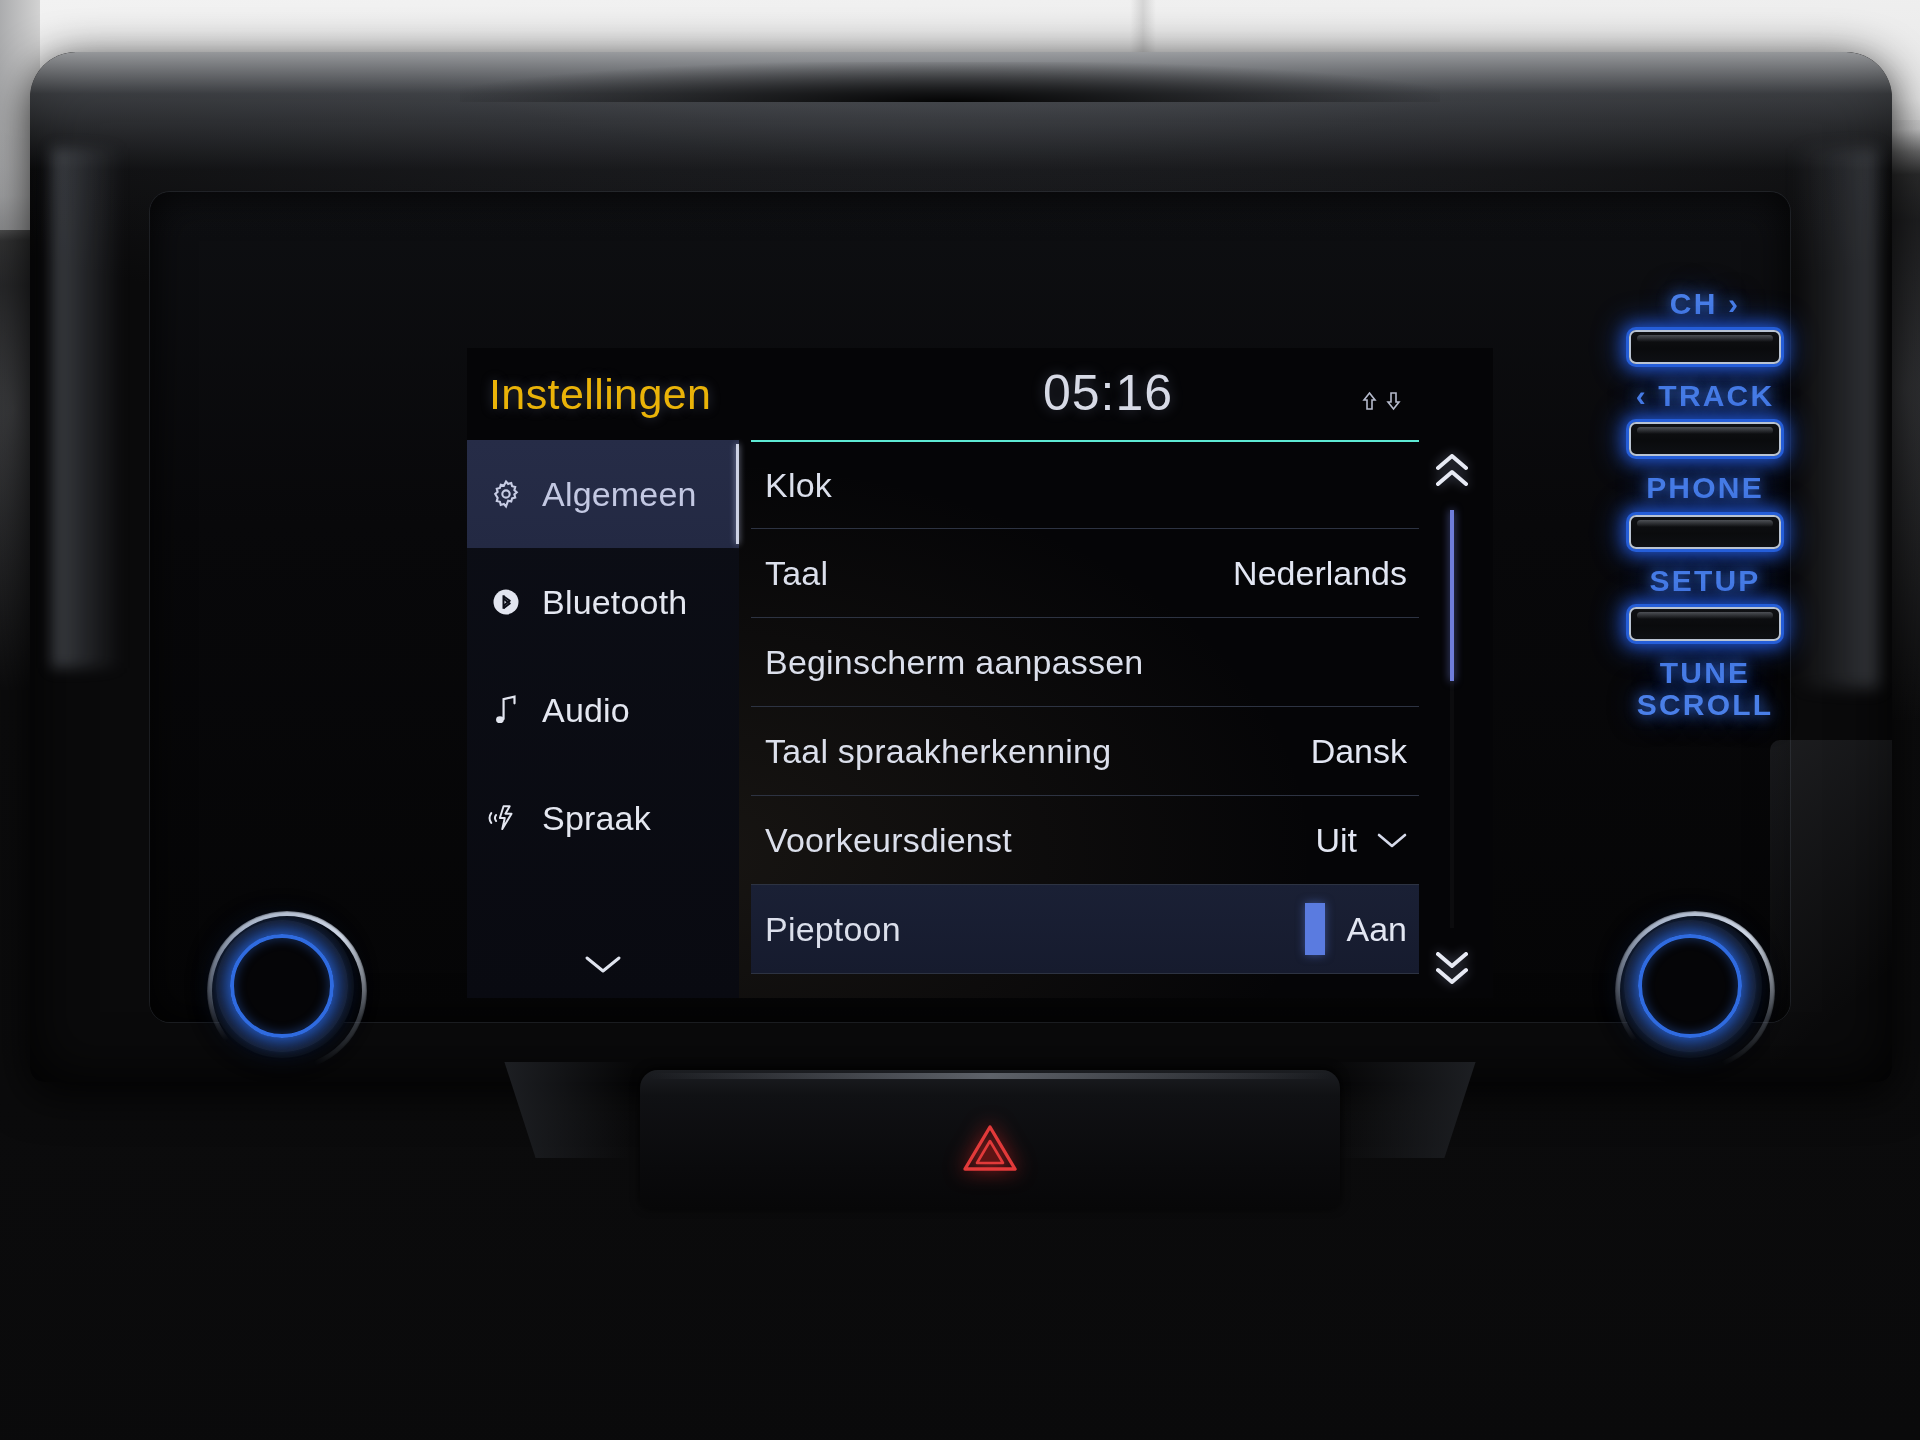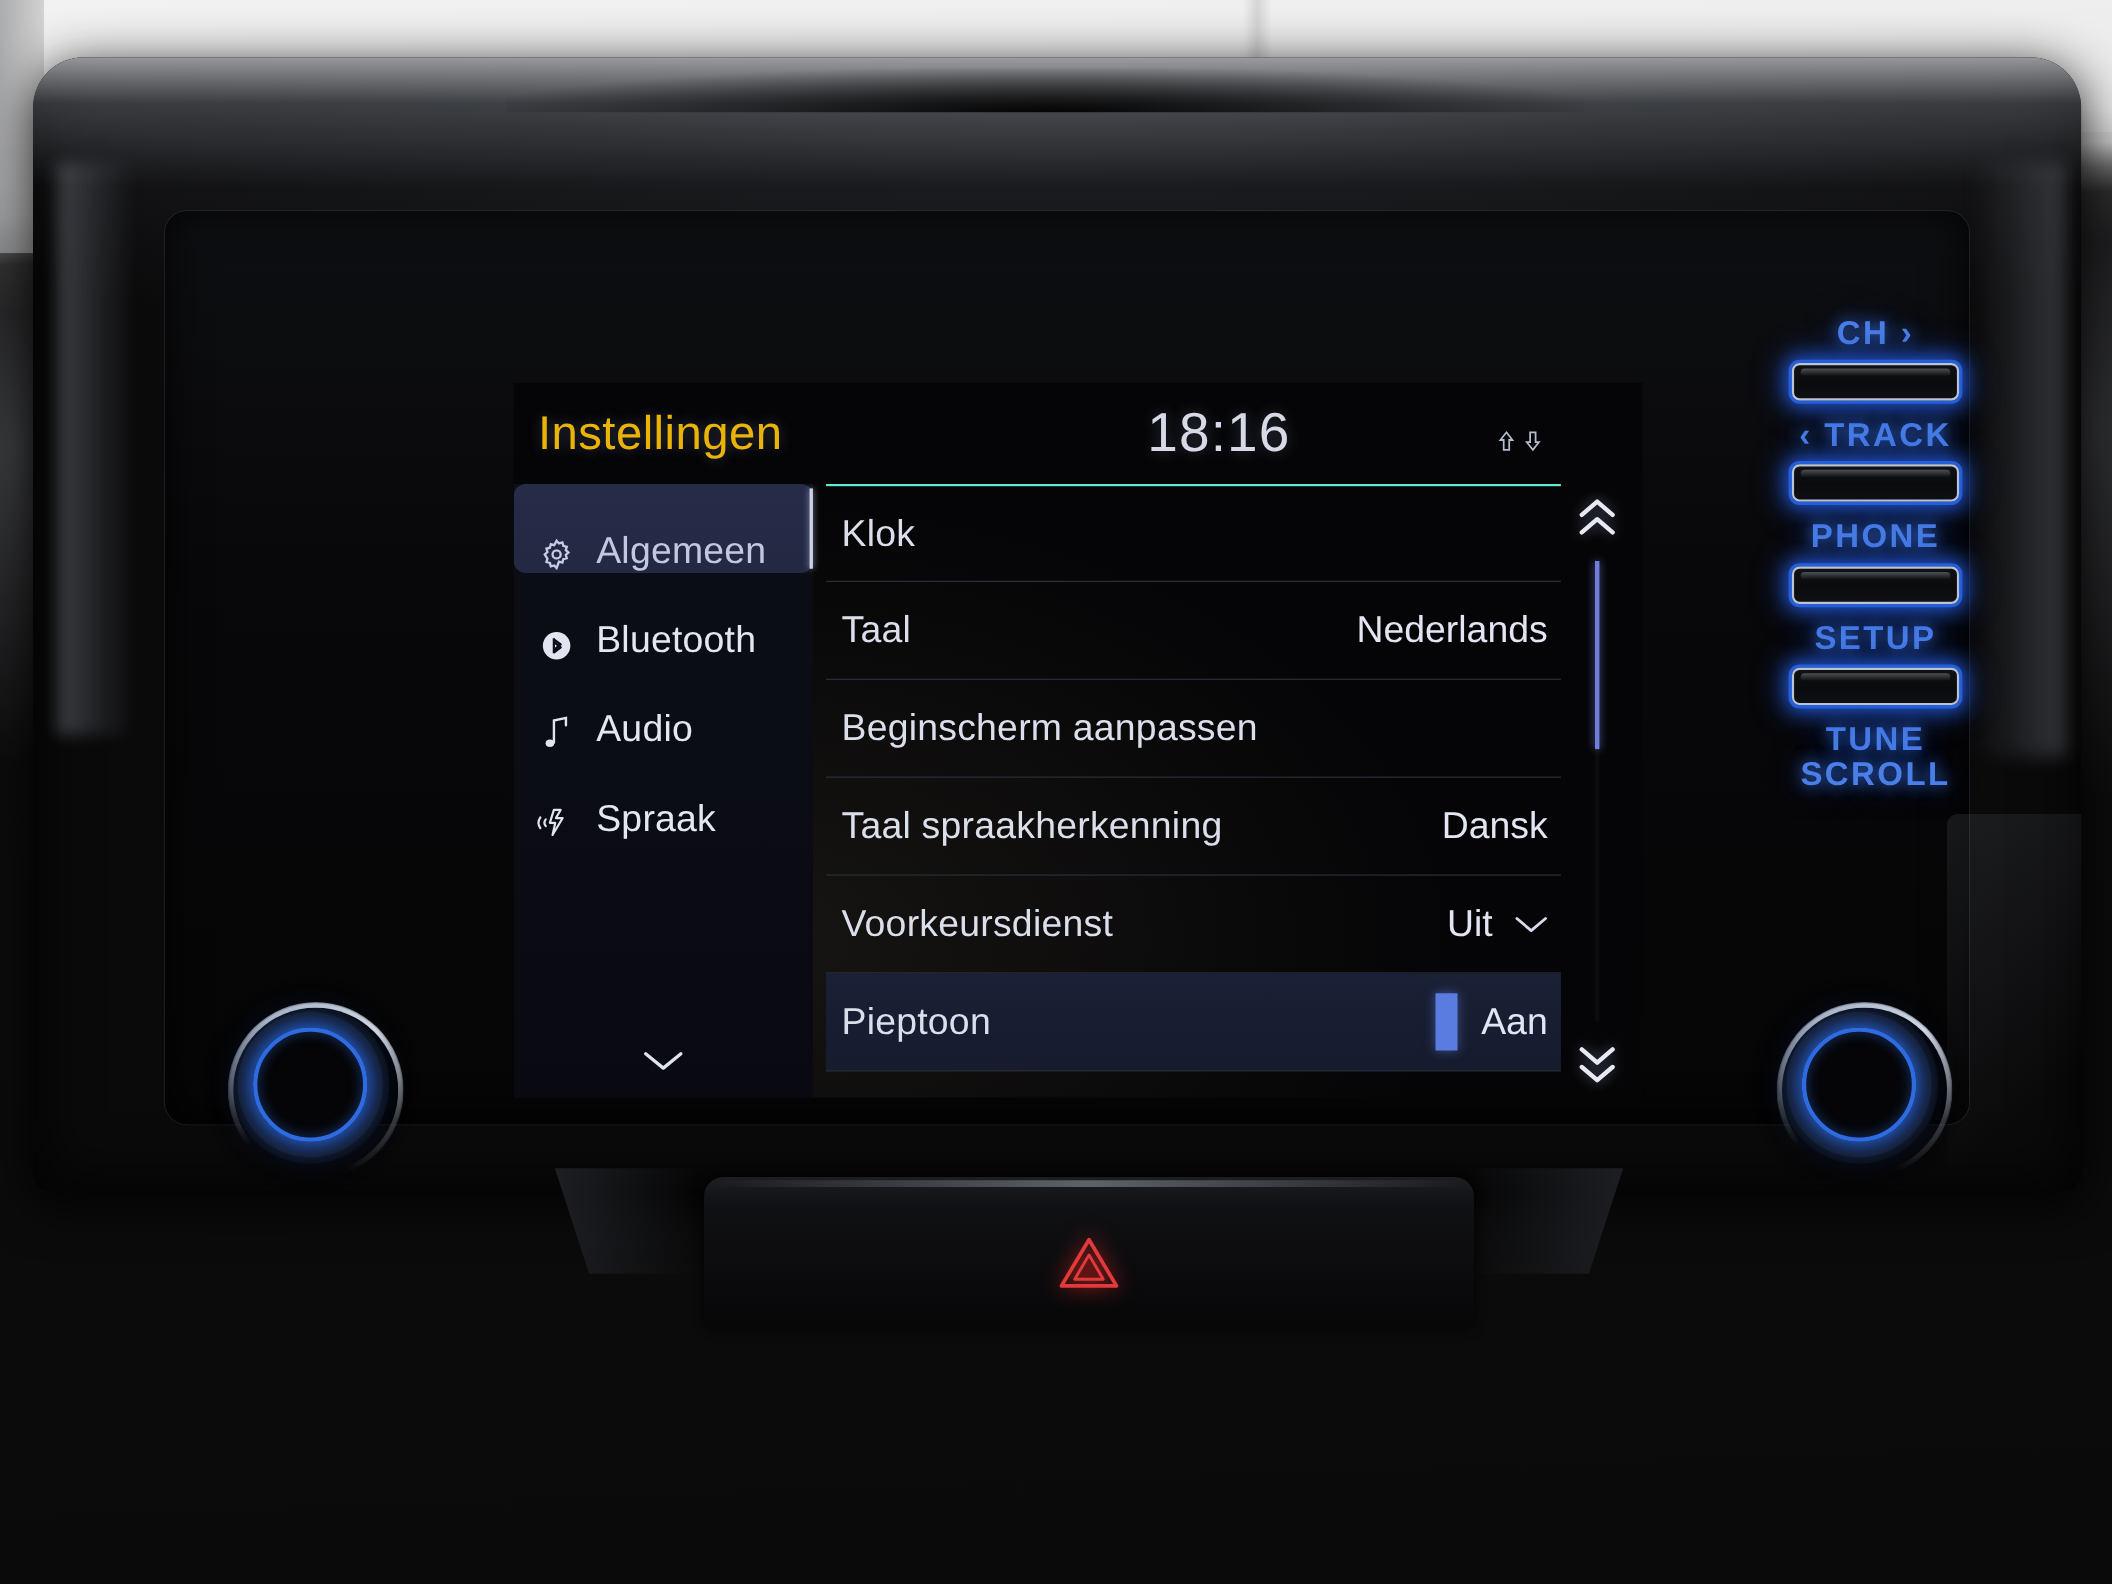--- a/index.html
+++ b/index.html
@@ -107,22 +107,22 @@
 
   
   #lcd-body{position:absolute;left:0;top:92px;width:100%;height:558px;display:flex;}
 
   
   #sidebar{
     width:272px;position:relative;
     background:linear-gradient(180deg,#0c0e16 0%,#090a11 100%);
   }
   .side-item{
-    position:relative;height:81px;display:flex;align-items:flex-end;
-    padding-left:19px;box-sizing:border-box;gap:16px;border-radius:11px;
+    position:relative;height:108px;display:flex;align-items:center;
+    padding-left:19px;box-sizing:border-box;gap:16px;
   }
   .side-item .s-ico{
     width:40px;display:flex;justify-content:center;align-items:center;
     color:#e2e5ef;flex:0 0 40px;
   }
   .side-item .s-lbl{font-size:34px;color:#e4e7f0;letter-spacing:.2px;}
   .side-item.selected{
     background:linear-gradient(180deg,#262c47 0%,#232943 100%);
   }
   .side-item.selected .s-lbl{color:#c3c8e2;}
@@ -259,21 +259,21 @@
 
   <div id="glass">
     <div id="glass-sheen"></div>
   </div>
 
   <div id="display">
     <div id="display-glow"></div>
 
     <div id="lcd-header">
       <div id="title">Instellingen</div>
-      <div id="clock">18:16</div>
+      <div id="clock">05:16</div>
       <div id="status-icons">
         <span>
           <svg width="19" height="22" viewBox="0 0 19 22" fill="none" stroke="#b6bbcc" stroke-width="1.6">
             <path d="M9.5 3 L15 10 H12 V19 H7 V10 H4 Z" fill="none"></path>
           </svg>
         </span>
         <span>
           <svg width="19" height="22" viewBox="0 0 19 22" fill="none" stroke="#b6bbcc" stroke-width="1.6">
             <path d="M9.5 19 L15 12 H12 V3 H7 V12 H4 Z" fill="none"></path>
           </svg>

